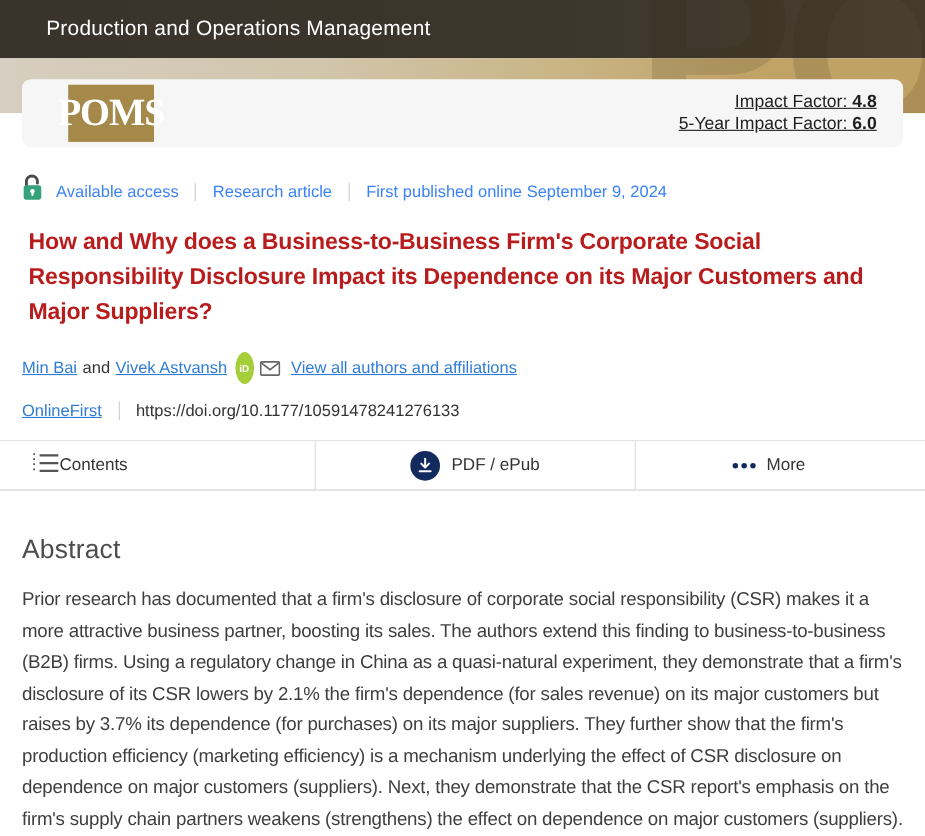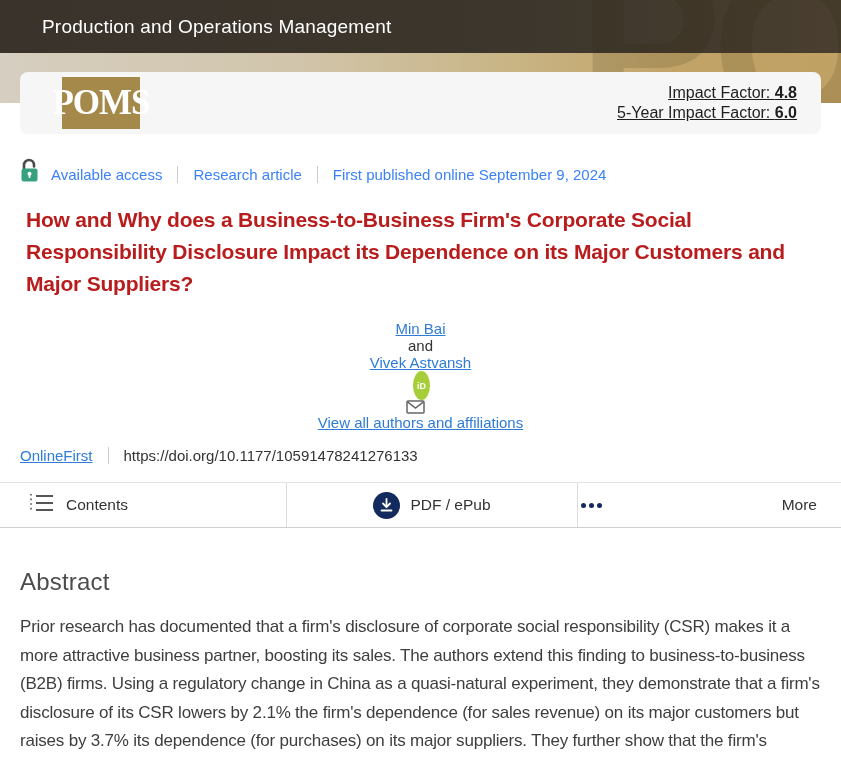--- a/index.html
+++ b/index.html
@@ -28,36 +28,36 @@
   .impact-factors{margin-right:24px;text-align:right;font-size:16px;color:#1e1e1e;line-height:20px;}
   .impact-factors a{color:#1e1e1e;text-decoration:underline;cursor:pointer;}
   .if-value{font-weight:700;}
   
   .meta-row{display:flex;align-items:flex-end;margin:24px 20px 0 20px;font-size:15px;color:#3b82f6;}
   .lock-wrap{margin-right:12px;display:flex;align-items:center;}
   .v-sep{width:1px;height:17px;background:#cccccc;margin:0 15px;}
   
   .article-title{margin:21px 26px 0;font-size:21px;font-weight:600;line-height:32px;
     color:#b91c1c;letter-spacing:-0.2px;max-width:800px;}
-  .authors-row{margin:20px 20px 0;font-size:15px;color:#333;display:flex;align-items:center;flex-wrap:wrap;flex-direction:column;}
+  .authors-row{margin:20px 20px 0;font-size:15px;color:#333;display:flex;align-items:center;flex-wrap:wrap;}
   .authors-row .gap{width:5px;}
   a.blue-link{color:#2e7cd6;text-decoration:underline;cursor:pointer;}
   .orcid-icon{width:17px;height:29px;border-radius:50%;background:#a6ce39;color:#fff;
     font-size:9px;font-weight:700;display:inline-flex;align-items:center;justify-content:center;
     margin:0 5px 0 7px;cursor:pointer;}
   .email-icon{display:inline-flex;align-items:center;margin-right:10px;cursor:pointer;}
   .doi-row{margin:16px 20px 0;font-size:15px;color:#333;display:flex;align-items:center;}
   
   .toolbar{margin-top:18px;height:44px;border-top:1px solid #e3e3e3;border-bottom:1px solid #cfcfcf;
     display:flex;align-items:stretch;font-size:15.5px;color:#333;}
   .tb-section{display:flex;align-items:center;box-sizing:border-box;cursor:pointer;}
   .tb-left{width:287px;padding-left:28px;border-right:1px solid #dddddd;}
   .tb-center{width:291px;justify-content:center;border-right:1px solid #dddddd;}
-  .tb-right{flex:1;justify-content:space-between;padding-right:24px;}
-  .tb-left .label{margin-left:12px;}
+  .tb-right{flex:1;justify-content:center;padding-right:24px;}
+  .tb-left .label{}
   .pdf-circle{width:27px;height:27px;border-radius:50%;background:#132a5e;
     display:flex;align-items:center;justify-content:center;margin-right:10px;}
   .more-dots{display:flex;align-items:center;margin-right:10px;}
   .more-dots i{width:5px;height:5px;border-radius:50%;background:#132a5e;margin-left:3px;}
   
   .abstract-heading{margin:40px 20px 0;font-size:24px;font-weight:400;color:#4c4c4c;letter-spacing:0.2px;}
   .abstract-text{margin:17px 20px 0;max-width:801px;font-size:17px;line-height:28.5px;
     color:#3e3e3e;letter-spacing:-0.2px;}
 </style>
 </head>

